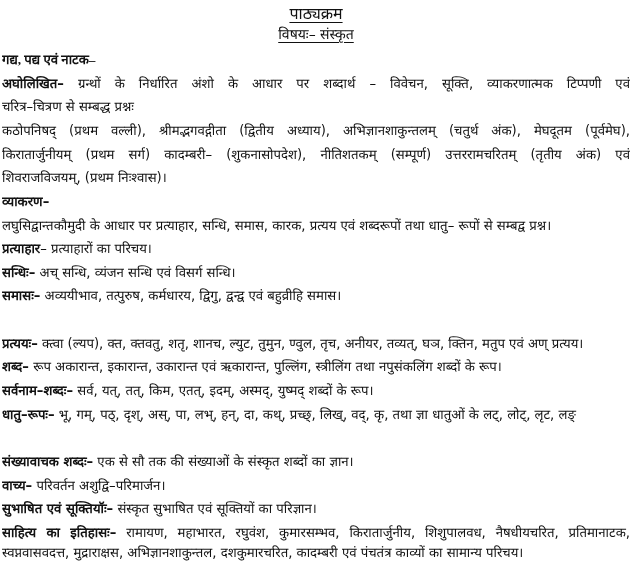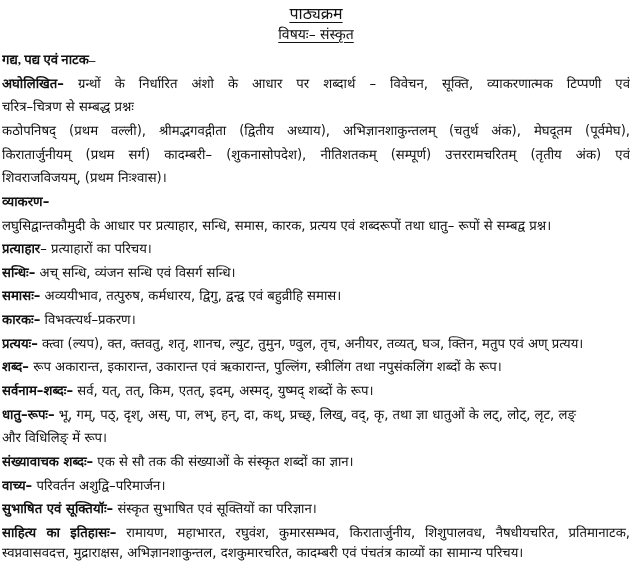--- a/index.html
+++ b/index.html
@@ -101,41 +101,35 @@
   </div>
 
   <div class="line" style="top:263px;">
     <span class="b">सन्धिः–</span><span> अच् सन्धि, व्यंजन सन्धि एवं विसर्ग सन्धि।</span>
   </div>
 
   <div class="line" style="top:286px;">
     <span class="b">समासः–</span><span> अव्ययीभाव, तत्पुरुष, कर्मधारय, द्विगु, द्वन्द्व एवं बहुव्रीहि समास।</span>
   </div>
 
-  <div class="line" style="top:310px;">
-    <span class="b">कारकः–</span><span> विभक्त्यर्थ–प्रकरण।</span>
-  </div>
 
   <div class="line" style="top:334px;">
     <span class="b">प्रत्ययः–</span><span> क्त्वा (ल्यप), क्त, क्तवतु, शतृ, शानच, ल्युट, तुमुन, ण्वुल, तृच, अनीयर, तव्यत्, घञ, क्तिन, मतुप एवं अण् प्रत्यय।</span>
   </div>
 
   <div class="line" style="top:357px;">
     <span class="b">शब्द–</span><span> रूप अकारान्त, इकारान्त, उकारान्त एवं ऋकारान्त, पुल्लिंग, स्त्रीलिंग तथा नपुसंकलिंग शब्दों के रूप।</span>
   </div>
 
   <div class="line" style="top:381px;">
     <span class="b">सर्वनाम–शब्दः–</span><span> सर्व, यत्, तत्, किम, एतत्, इदम्, अस्मद्, युष्मद् शब्दों के रूप।</span>
   </div>
 
   <div class="line" style="top:405px;">
     <span class="b">धातु–रूपः–</span><span> भू, गम्, पठ्, दृश्, अस्, पा, लभ्, हन्, दा, कथ्, प्रच्छ्, लिख्, वद्, कृ, तथा ज्ञा धातुओं के लट्, लोट्, लृट, लङ्</span>
-  </div>
-  <div class="line" style="top:428px;">
-    <span>और विधिलिङ् में रूप।</span>
   </div>
 
   <div class="line" style="top:452px;">
     <span class="b">संख्यावाचक शब्दः–</span><span> एक से सौ तक की संख्याओं के संस्कृत शब्दों का ज्ञान।</span>
   </div>
 
   <div class="line" style="top:476px;">
     <span class="b">वाच्य–</span><span> परिवर्तन अशुद्वि–परिमार्जन।</span>
   </div>
 

